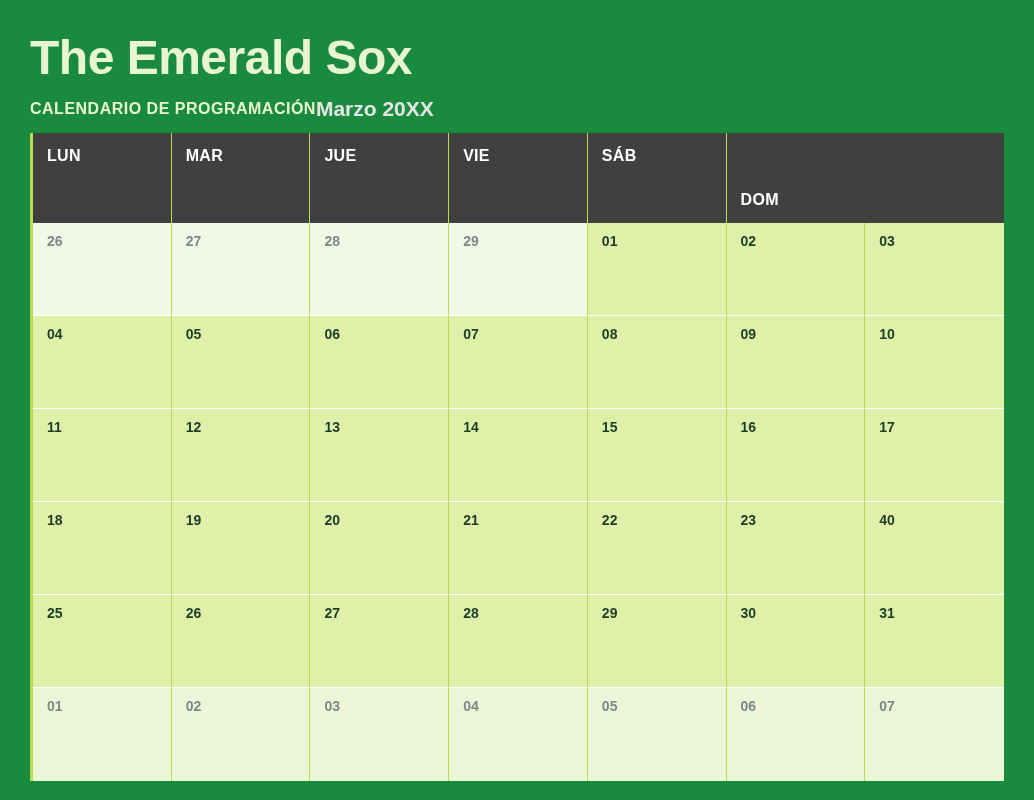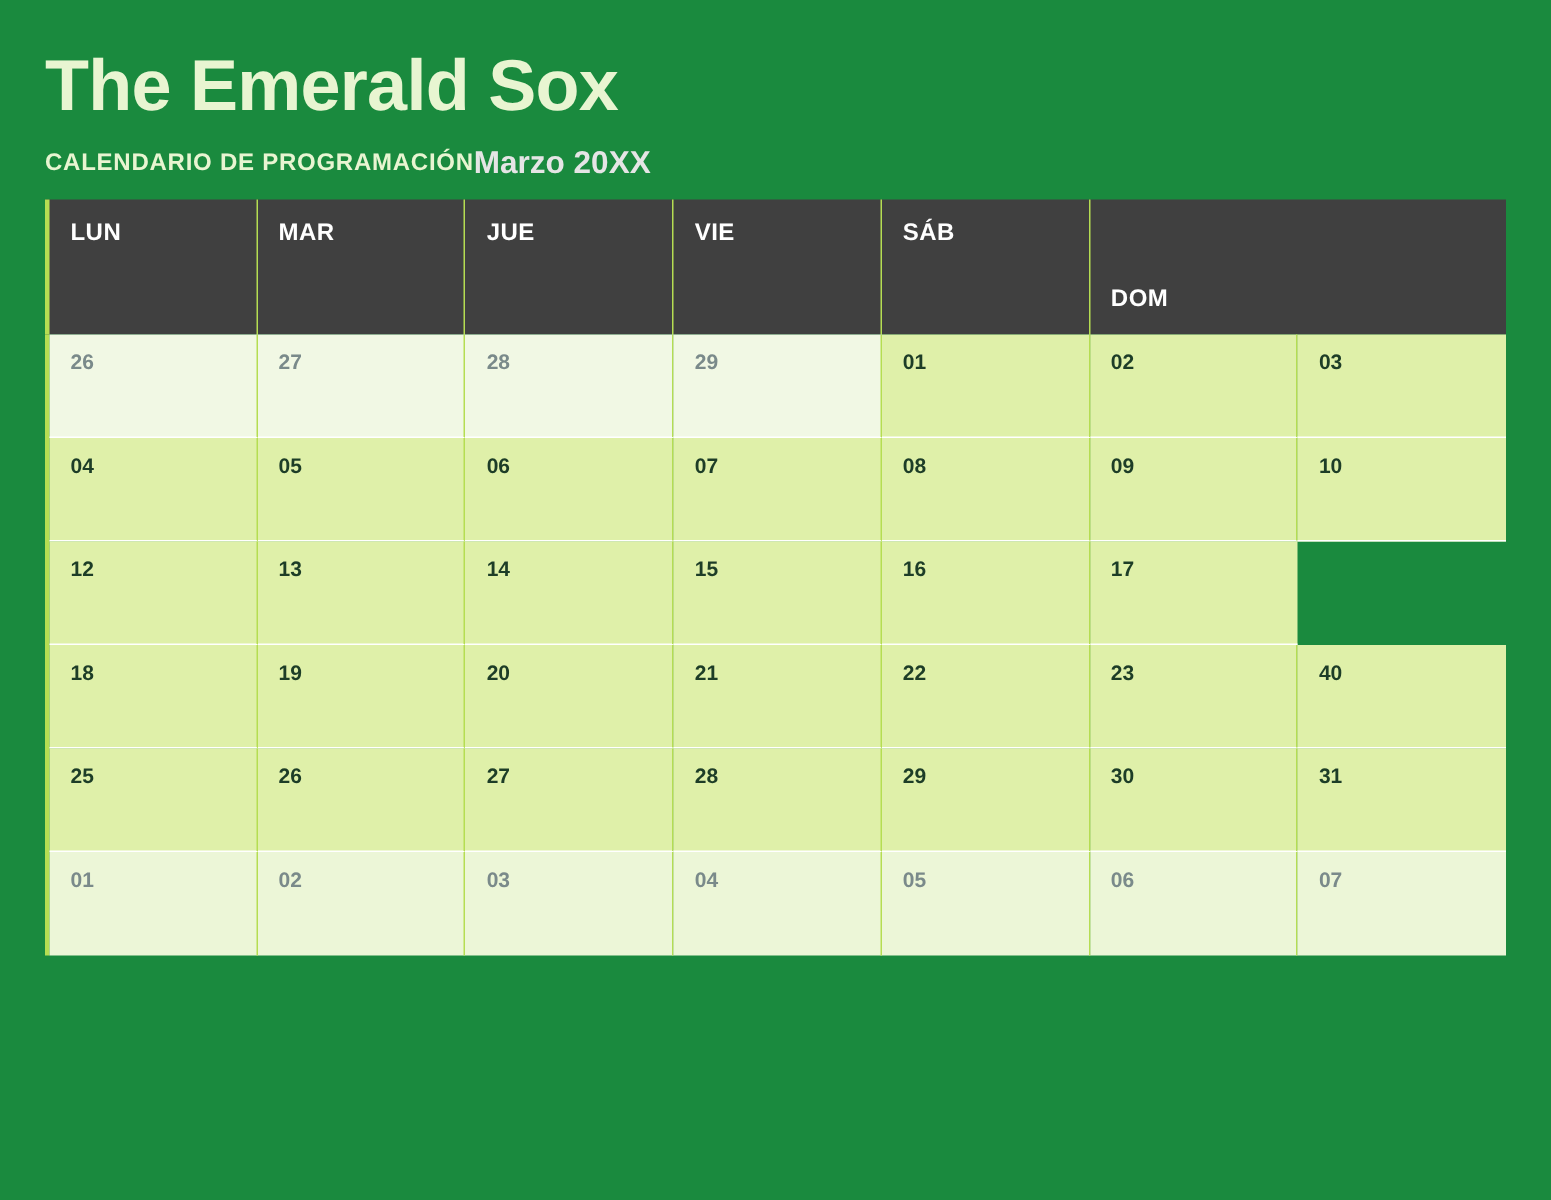--- a/index.html
+++ b/index.html
@@ -65,21 +65,21 @@
       margin-top: 44px;
     }
     .calendar-body {
       border-left: 3px solid #b5dd52;
     }
     .calendar-row {
       display: grid;
       grid-template-columns: repeat(7, 1fr);
     }
     .day-cell {
-      height: 69px;
+      height: 93px;
       padding: 10px 14px;
       border-right: 1px solid #b5dd52;
       border-bottom: 1px solid #ffffff;
       font-size: 14px;
       font-weight: 700;
     }
     .calendar-row:last-child .day-cell {
       border-bottom: none;
     }
     .day-cell:last-child {
@@ -130,20 +130,21 @@
       <div class="calendar-row">
         <div class="day-cell current-month"><span>04</span></div>
         <div class="day-cell current-month"><span>05</span></div>
         <div class="day-cell current-month"><span>06</span></div>
         <div class="day-cell current-month"><span>07</span></div>
         <div class="day-cell current-month"><span>08</span></div>
         <div class="day-cell current-month"><span>09</span></div>
         <div class="day-cell current-month"><span>10</span></div>
       </div>
       <div class="calendar-row">
+        <div class="day-cell current-month"><span>11</span></div>
         <div class="day-cell current-month"><span>12</span></div>
         <div class="day-cell current-month"><span>13</span></div>
         <div class="day-cell current-month"><span>14</span></div>
         <div class="day-cell current-month"><span>15</span></div>
         <div class="day-cell current-month"><span>16</span></div>
         <div class="day-cell current-month"><span>17</span></div>
       </div>
       <div class="calendar-row">
         <div class="day-cell current-month"><span>18</span></div>
         <div class="day-cell current-month"><span>19</span></div>

